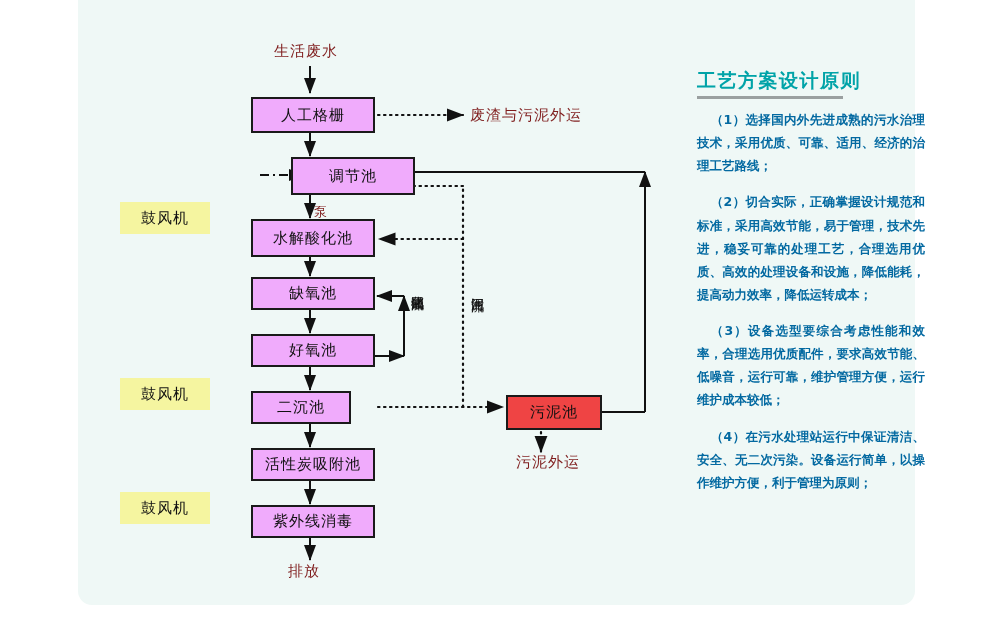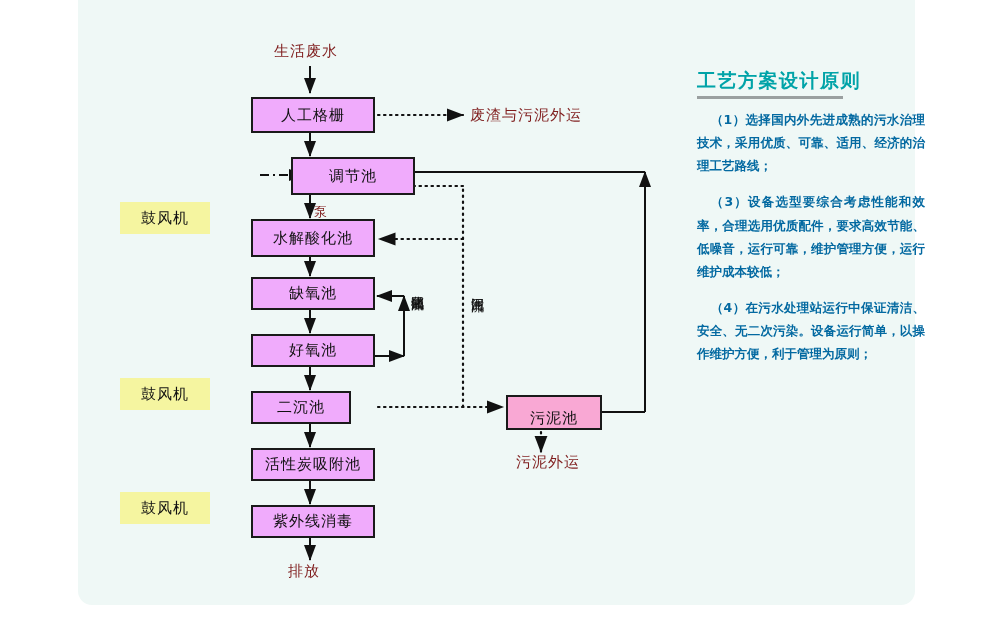--- a/index.html
+++ b/index.html
@@ -17,21 +17,21 @@
   
   #flow{position:absolute;left:0;top:0;width:600px;height:605px;}
 
   .node{
     position:absolute;box-sizing:border-box;
     border:2px solid #1a1a1a;
     display:flex;align-items:center;justify-content:center;
     font-size:15px;color:#111;letter-spacing:1px;white-space:nowrap;
   }
   .node.green{background:#f0abfc;}
-  .node.blue{background:#f9a8d4;align-items:flex-end;}
+  .node.blue{background:#ef4444;}
 
   .tag{
     position:absolute;box-sizing:border-box;background:#f5f5a0;
     display:flex;align-items:center;justify-content:center;
     font-size:15px;color:#111;letter-spacing:1px;white-space:nowrap;margin-top:44px;
   }
 
   .plain{
     position:absolute;font-size:15px;color:#7f1d1d;letter-spacing:1px;
     white-space:nowrap;
@@ -180,18 +180,19 @@
     <div class="tag" style="left:42px;top:448px;width:90px;height:32px;">
       <span>鼓风机</span>
     </div>
   </div>
 
   <div id="panel">
     <div id="panel-title">工艺方案设计原则</div>
     <div id="panel-rule"></div>
     <div id="panel-body">
       <p>（1）选择国内外先进成熟的污水治理技术，采用优质、可靠、适用、经济的治理工艺路线；</p>
+      <p>（2）切合实际，正确掌握设计规范和标准，采用高效节能，易于管理，技术先进，稳妥可靠的处理工艺，合理选用优质、高效的处理设备和设施，降低能耗，提高动力效率，降低运转成本；</p>
       <p>（3）设备选型要综合考虑性能和效率，合理选用优质配件，要求高效节能、低噪音，运行可靠，维护管理方便，运行维护成本较低；</p>
       <p>（4）在污水处理站运行中保证清洁、安全、无二次污染。设备运行简单，以操作维护方便，利于管理为原则；</p>
     </div>
   </div>
 
 </div>
 
 </body></html>

